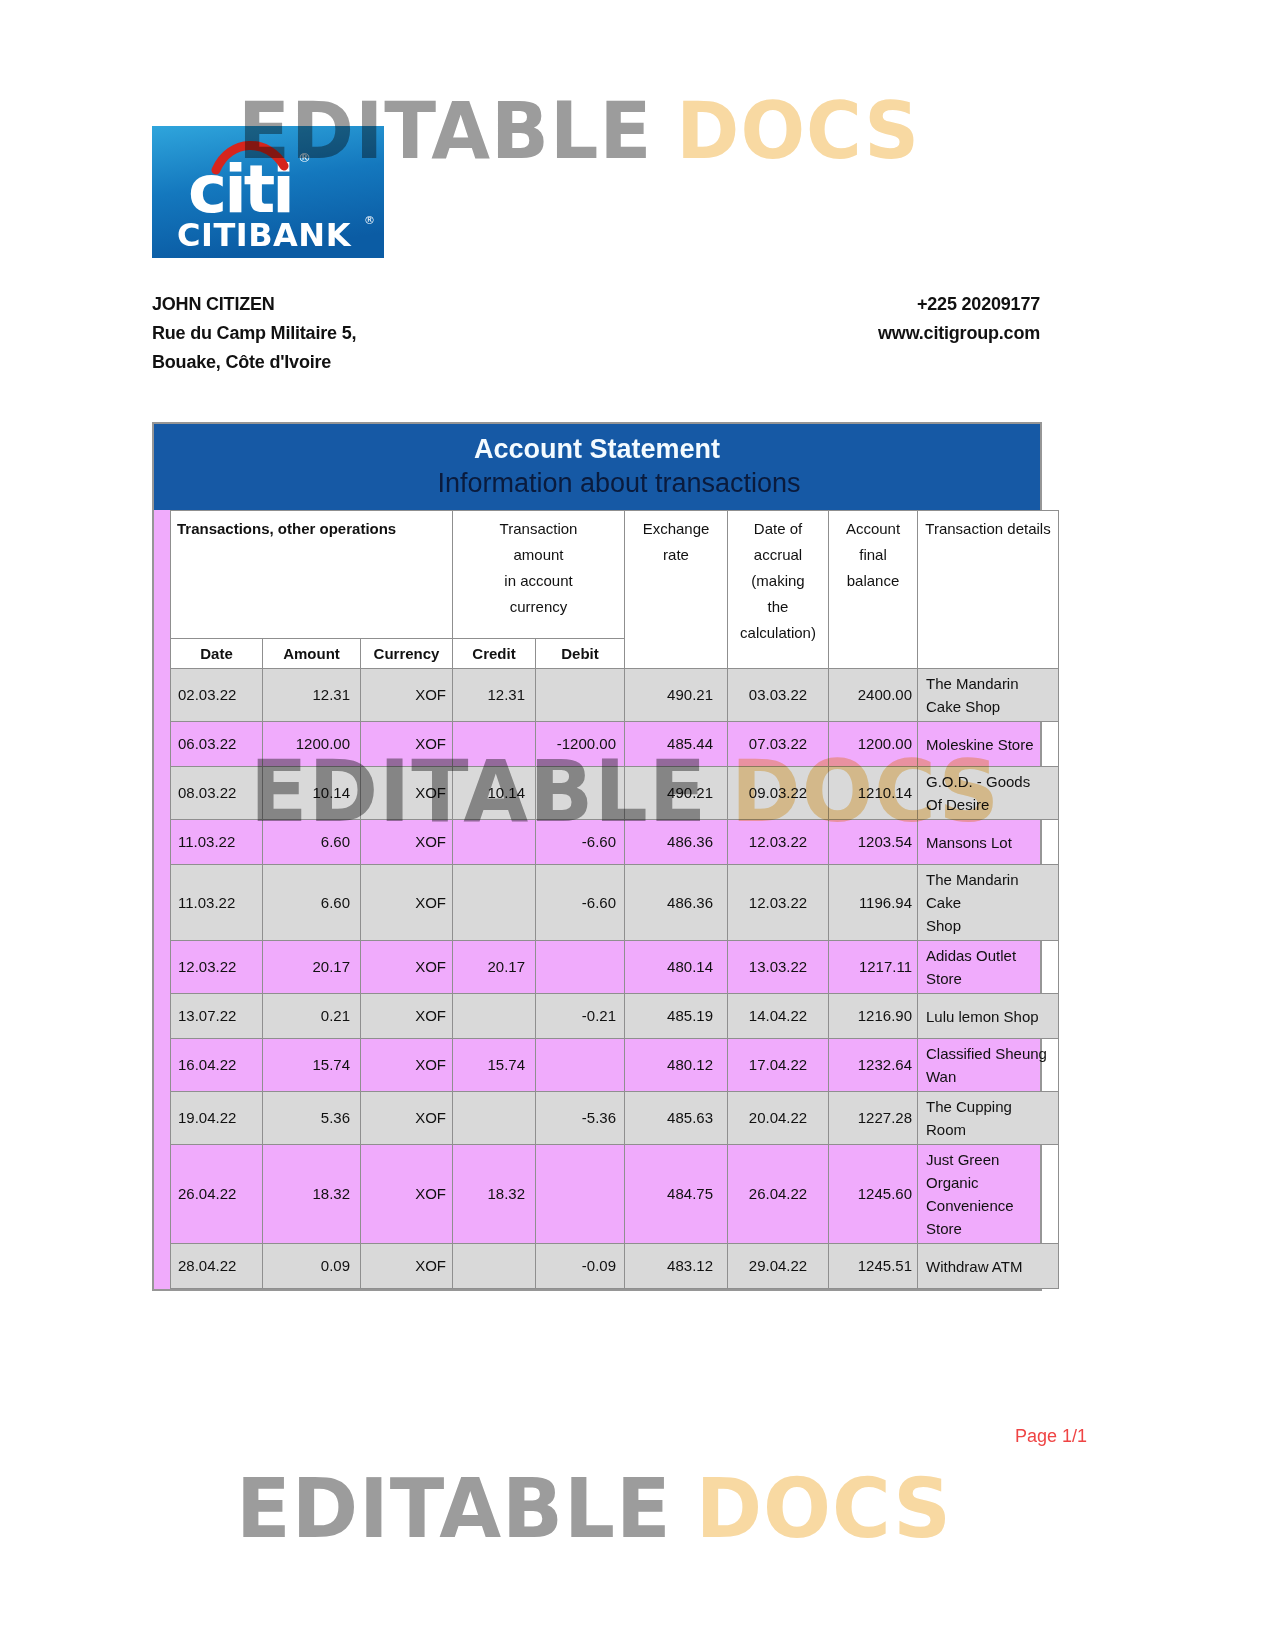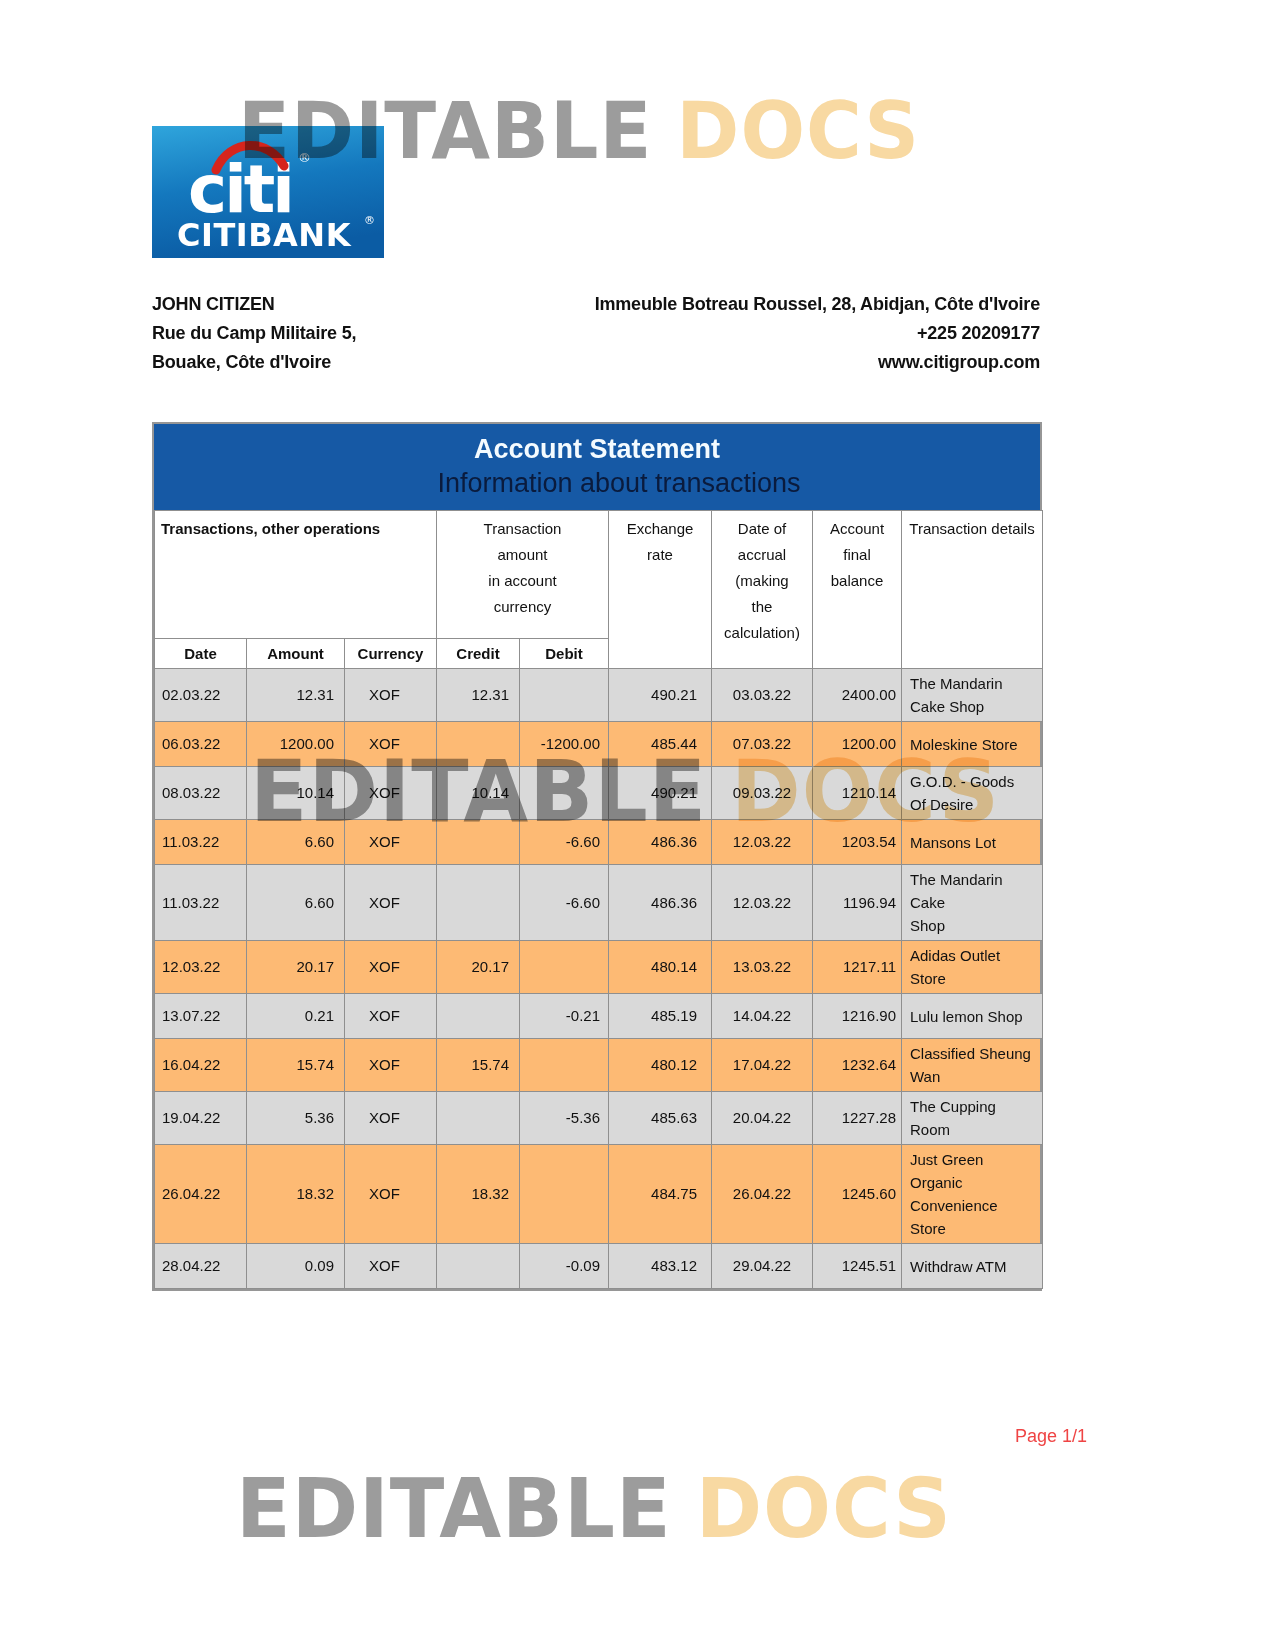--- a/index.html
+++ b/index.html
@@ -26,45 +26,45 @@
   .logo-box { position:absolute; left:152px; top:126px; width:232px; height:132px; z-index:2; }
 
   
   .addr-row { position:absolute; left:152px; top:290px; width:888px; display:flex; justify-content:space-between; z-index:2; }
   .addr { font-size:18px; font-weight:bold; line-height:29px; letter-spacing:-0.2px; }
   .addr-right { text-align:right; }
 
   
   .statement {
     position:absolute; left:152px; top:422px; width:890px;
-    border:2px solid #969696; z-index:2; background:#fdba74;
+    border:2px solid #969696; z-index:2; background:#f0abfc;
   }
   .title-bar { background:#1659a5; text-align:center; padding:8px 0 10px 0; }
   .title-bar .t1 { color:#f4fbff; font-size:27px; font-weight:bold; line-height:34px; }
   .title-bar .t2 { color:#0a1b3d; font-size:27px; font-weight:normal; line-height:34px;padding-left:44px; }
 
-  table { border-collapse:collapse; width:100%; table-layout:fixed; }
+  table { border-collapse:collapse; width:100%; table-layout:fixed;margin-left:16px; }
   td {
     border:1px solid #8f8f8f; font-size:15px; vertical-align:middle;
     padding:3px 6px; line-height:22px; overflow:hidden;
   }
   .pre { white-space:pre-line; }
 
   
   tr.hdr1 td { height:128px; vertical-align:top; background:#fff; line-height:26px; padding-top:5px; }
   tr.hdr2 td { height:30px; background:#fff; font-weight:bold; text-align:center; }
   .h-left   { font-weight:bold; text-align:left; padding-left:6px; }
   .h-center { text-align:center; }
 
   
   tr.data td { height:45px; }
   tr.shade td { background:#d9d9d9; }
   .c-date    { text-align:left;  padding-left:7px; }
   .c-num     { text-align:right; padding-right:10px; }
-  .c-cur     { text-align:left;padding-left:24px; }
+  .c-cur     { text-align:right;padding-left:24px; }
   .c-debit   { text-align:right; padding-right:8px; }
   .c-rate    { text-align:right; padding-right:14px; }
   .c-accrual { text-align:center; }
   .c-bal     { text-align:right; padding-right:5px; }
   .c-det     { text-align:left; padding-left:8px; line-height:23px; }
 
   
   .page-label { position:absolute; left:1015px; top:1426px; font-size:18px; color:#ef4444; z-index:2; }
 </style>
 </head>
@@ -92,21 +92,20 @@
   </svg>
 </div>
 
 <div class="addr-row">
   <div class="addr addr-left">
     <div>JOHN CITIZEN</div>
     <div>Rue du Camp Militaire 5,</div>
     <div>Bouake, Côte d'Ivoire</div>
   </div>
   <div class="addr addr-right">
-    <div>Immeuble Botreau Roussel, 28, Abidjan, Côte d'Ivoire</div>
     <div>+225 20209177</div>
     <div>www.citigroup.com</div>
   </div>
 </div>
 
 <div class="statement">
   <div class="title-bar">
     <div class="t1">Account Statement</div>
     <div class="t2">Information about transactions</div>
   </div>

